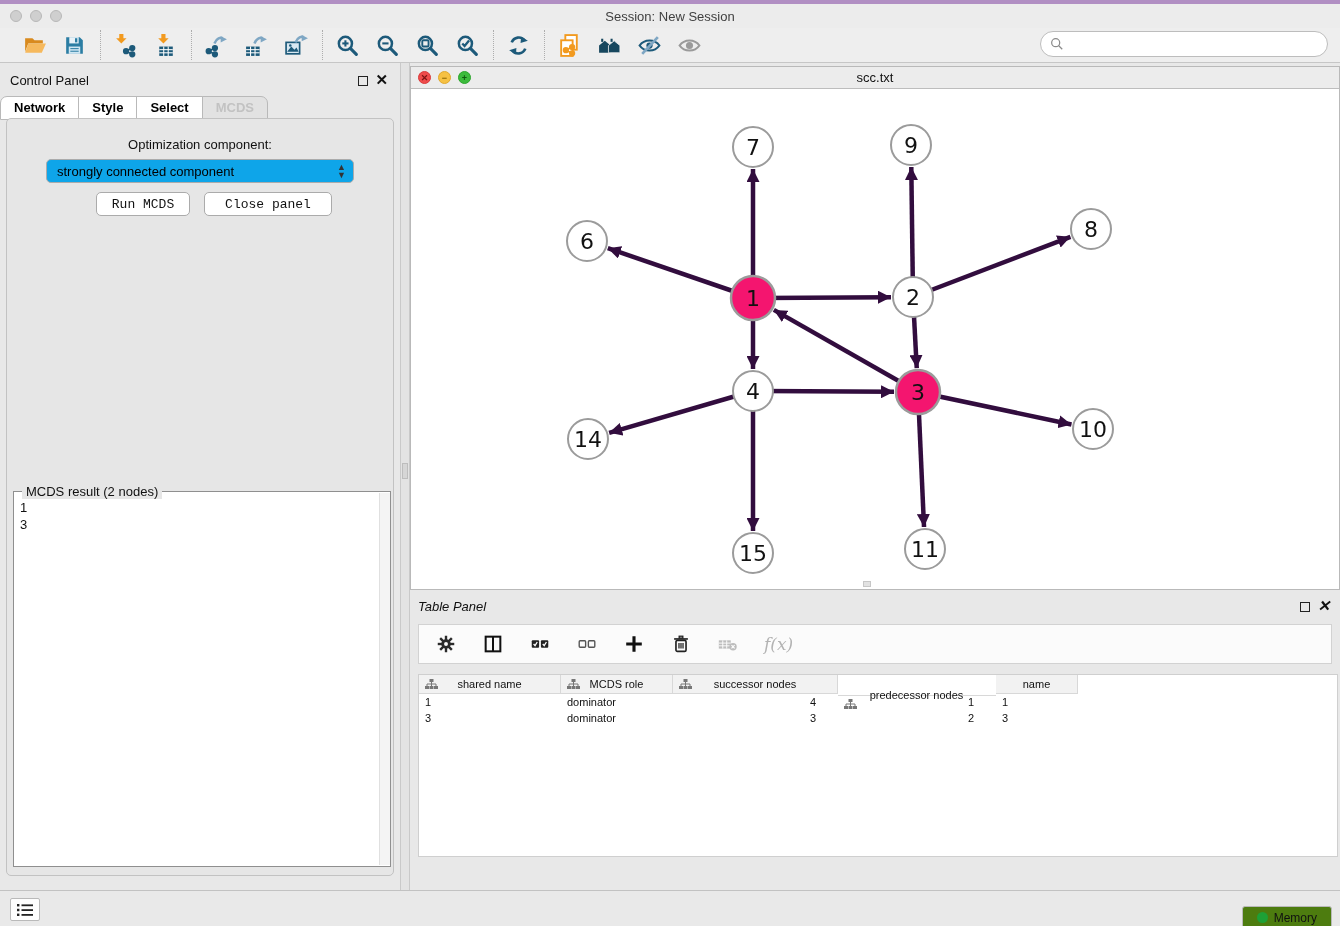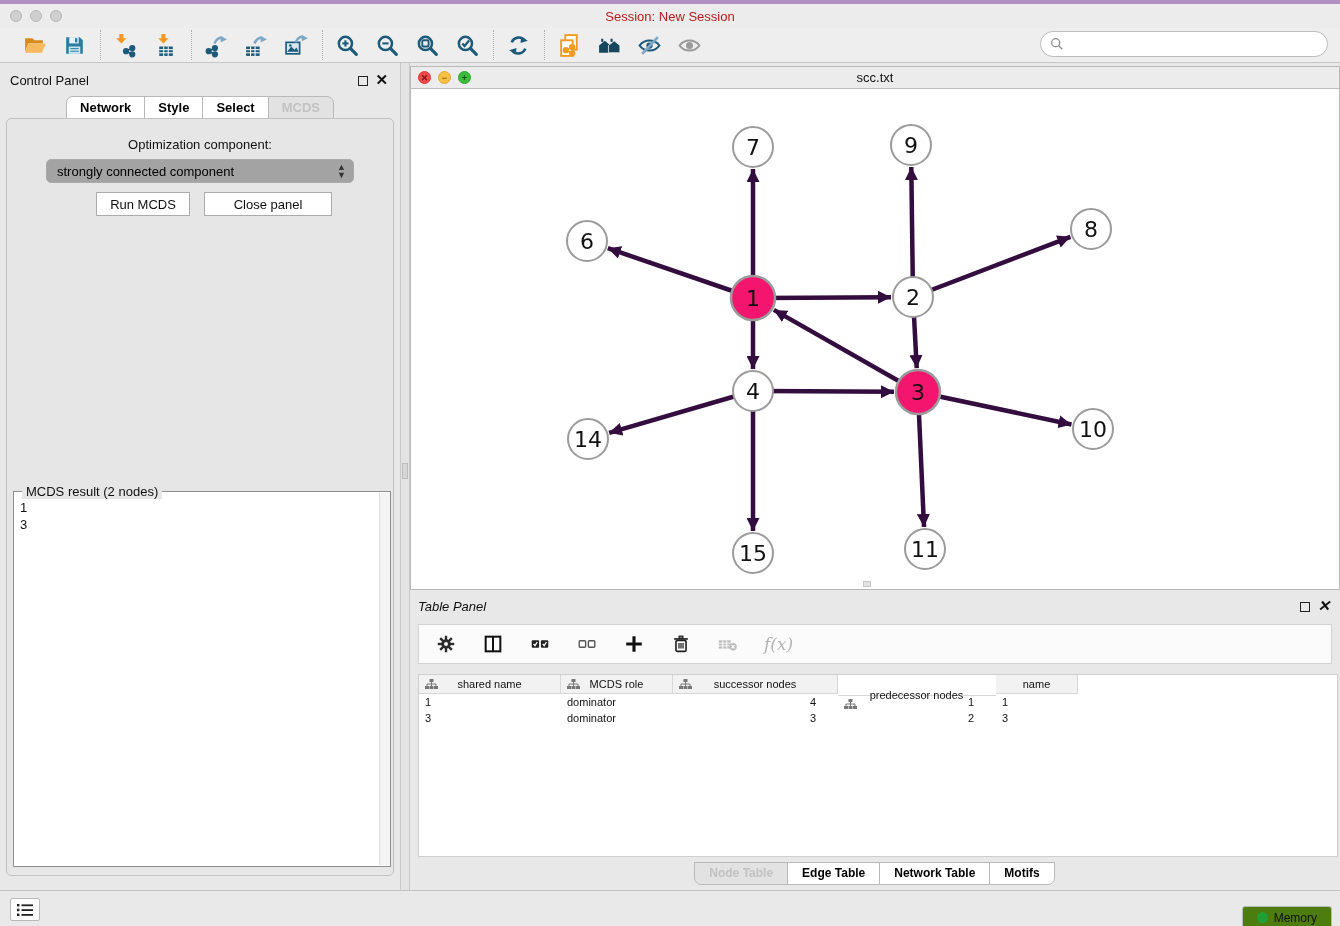--- a/index.html
+++ b/index.html
@@ -4,50 +4,50 @@
 <style>
   * { margin:0; padding:0; box-sizing:border-box; }
   html,body { width:1340px; height:926px; font-family:"Liberation Sans", sans-serif; background:#e8e8e8; overflow:hidden; }
   .app { position:relative; width:1340px; height:926px; background:#e8e8e8; }
 
   
   .top-strip { position:absolute; left:0; top:0; width:1340px; height:4px; background:#b18fc3; }
   .titlebar { position:absolute; left:0; top:4px; width:1340px; height:24px; background:#ececec; display:flex; align-items:center; }
   .lights { position:absolute; left:10px; top:6px; display:flex; gap:8px; }
   .light { width:12px; height:12px; border-radius:50%; background:#cfcfcf; border:1px solid #b8b8b8; }
-  .win-title { width:100%; text-align:center; font-size:13px; color:#b91c1c; }
+  .win-title { width:100%; text-align:center; font-size:13px; color:#404040; }
 
   .toolbar { position:absolute; left:0; top:28px; width:1340px; height:35px; background:#eeeeee; border-bottom:1px solid #c6c6c6; display:flex; align-items:center; padding-left:10px; }
   .tb-group { display:flex; align-items:center; gap:14px; padding:0 12px; }
   .tb-sep { width:1px; height:30px; border-left:1px dotted #adadad; }
   .tb-icon { width:26px; height:26px; display:flex; align-items:center; justify-content:flex-start; cursor:pointer; }
   .tb-icon svg { width:25px; height:25px; }
   .fx-label { font-family:"DejaVu Serif", serif; font-style:italic; font-size:17px; color:#b3b3b3; }
   .searchbox { position:absolute; right:12px; top:3px; width:288px; height:26px; background:#fff; border:1px solid #bdbdbd; border-radius:13px; display:flex; align-items:center; padding-left:9px; gap:5px; }
   .searchbox input { border:none; outline:none; font-size:13px; width:240px; background:transparent; }
 
   
   .control-panel { position:absolute; left:0; top:63px; width:400px; height:827px; background:#e8e8e8; }
   .cp-header { position:absolute; left:0; top:6px; width:100%; height:24px; }
   .panel-title { position:absolute; left:10px; top:4px; font-size:13px; color:#111; }
   .float-btn { position:absolute; width:10px; height:10px; border:1.5px solid #222; top:7px; cursor:pointer; }
   .close-btn { position:absolute; top:3px; font-size:15px; font-weight:bold; color:#111; cursor:pointer; line-height:16px; }
   .cp-header .float-btn { right:32px; } .cp-header .close-btn { right:12px; }
 
-  .cp-tabs { position:absolute; left:0; top:33px; width:100%; display:flex; justify-content:center; }
+  .cp-tabs { position:absolute; left:0; top:33px; width:100%; display:flex; justify-content:flex-start; }
   .tab { border:1px solid #b9b9b9; background:#fff; color:#000; font-size:13px; font-weight:bold; padding:3px 13px 4px; margin-left:-1px; cursor:pointer; white-space:nowrap; }
   .cp-tabs .tab:first-child { border-radius:7px 0 0 0; margin-left:0; }
   .cp-tabs .tab:last-child { border-radius:0 7px 0 0; }
   .tab.active { background:#e2e2e2; color:#c2c2c2; }
 
   .cp-body { position:absolute; left:6px; top:55px; width:388px; height:758px; background:#e6e6e6; border:1px solid #c2c2c2; border-radius:5px; }
   .opt-label { position:absolute; left:0; top:18px; width:100%; text-align:center; font-size:13px; color:#111; }
-  .criterion-select { position:absolute; left:39px; top:40px; width:308px; height:24px; background:#a3a3a3; border:1px solid #ababab; border-radius:5px; display:flex; align-items:center; padding-left:10px; font-size:13px; cursor:pointer; }
+  .criterion-select { position:absolute; left:39px; top:40px; width:308px; height:24px; background:#0ea5e9; border:1px solid #ababab; border-radius:5px; display:flex; align-items:center; padding-left:10px; font-size:13px; cursor:pointer; }
   .stepper { position:absolute; right:7px; top:3px; font-size:9px; line-height:8px; color:#333; text-align:center; }
-  .btn { position:absolute; height:24px; background:#fff; border:1px solid #ababab; border-radius:0; font-size:13px; color:#111; display:flex; align-items:center; justify-content:center; cursor:pointer; font-family:Liberation Sans, sans-serif; }
+  .btn { position:absolute; height:24px; background:#fff; border:1px solid #ababab; border-radius:5px; font-size:13px; color:#111; display:flex; align-items:center; justify-content:center; cursor:pointer; font-family:Liberation Mono, monospace; }
   .run-btn { left:89px; top:73px; width:94px; }
   .closepanel-btn { left:197px; top:73px; width:128px; }
 
   .result-box { position:absolute; left:6px; top:372px; width:378px; height:376px; border:1px solid #8f8f8f; background:#fff; }
   .result-legend { position:absolute; left:8px; top:-8px; background:#e6e6e6; padding:0 4px; font-size:13px; color:#111; }
   .result-lines { position:absolute; left:0; top:3px; width:calc(100% - 12px); height:calc(100% - 6px); padding:4px 0 0 6px; font-size:13px; color:#111; line-height:17px; }
   .result-scroll { position:absolute; right:0; top:1px; width:11px; height:calc(100% - 2px); background:#f4f4f4; border-left:1px solid #e0e0e0; }
 
   
   .splitter { position:absolute; left:400px; top:63px; width:10px; height:827px; background:#e3e3e3; border-left:1px solid #c9c9c9; border-right:1px solid #c9c9c9; cursor:col-resize; }
@@ -535,26 +535,20 @@
           </div>
           <div class="tbl-row">
             <div class="td" style="width: 142px; padding: 0px 0px 0px 6px;">3</div>
             <div class="td" style="width: 112px; padding: 0px 0px 0px 6px;">dominator</div>
             <div class="td ralign" style="width: 165px; padding: 0px 22px 0px 0px;">3</div>
             <div class="td ralign" style="width: 158px; padding: 0px 22px 0px 0px;">2</div>
             <div class="td" style="width: 82px; padding: 0px 0px 0px 6px;">3</div>
           </div>
         </div>
     </div>
-    <div class="tp-tabs" id="tp-tabs">
-        <div class="tab active">Node Table</div>
-        <div class="tab">Edge Table</div>
-        <div class="tab">Network Table</div>
-        <div class="tab">Motifs</div>
-      </div>
   </div>
 
   <div class="statusbar">
     <div class="list-btn">
       <svg width="18" height="14" viewBox="0 0 18 14">
         <rect x="1" y="1" width="2.4" height="2.4" fill="#222"></rect>
           <rect x="5.5" y="1.4" width="11.5" height="1.8" fill="#222"></rect>
         <rect x="1" y="5.8" width="2.4" height="2.4" fill="#222"></rect>
           <rect x="5.5" y="6.2" width="11.5" height="1.8" fill="#222"></rect>
         <rect x="1" y="10.6" width="2.4" height="2.4" fill="#222"></rect>

